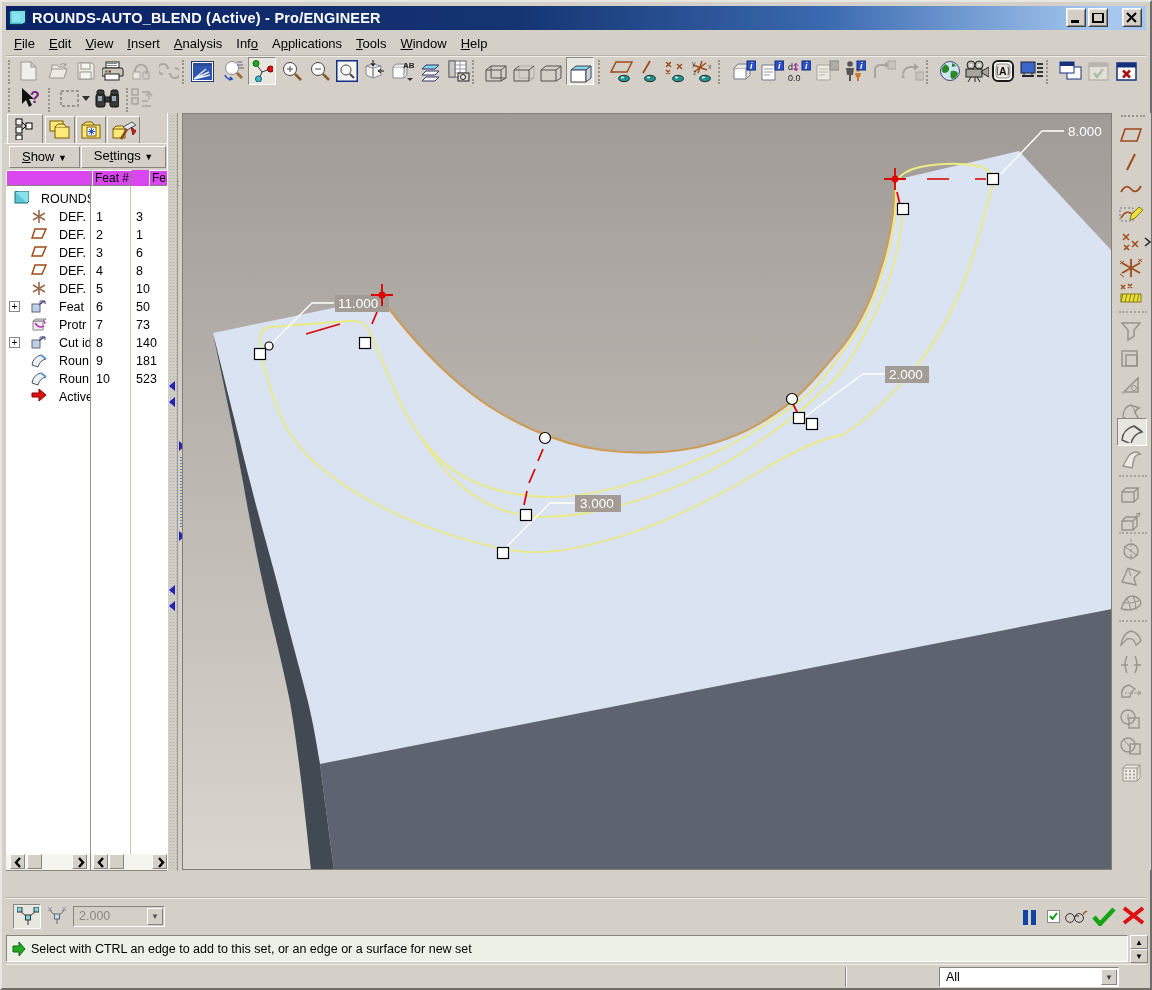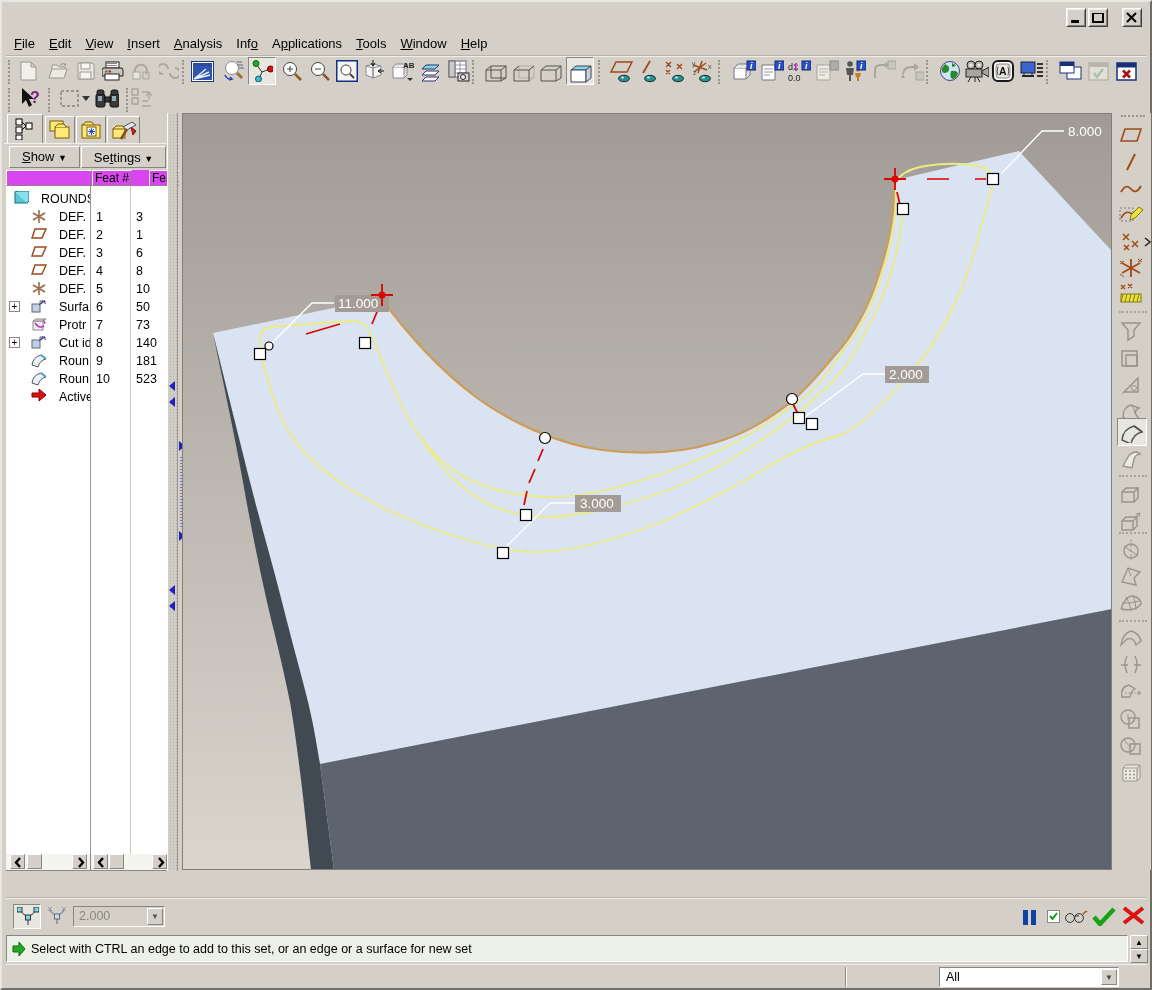--- a/index.html
+++ b/index.html
@@ -32,20 +32,28 @@
 .ticn{position:absolute;top:1px}
 .tlb{position:absolute;left:53px;top:2px;width:31px;overflow:hidden;white-space:nowrap}
 .trow .tlb[style]{width:49px}
 .tn1{position:absolute;left:90px;top:2px}
 .tn2{position:absolute;left:130px;top:2px}
 .texp{position:absolute;left:3px;top:3px;width:11px;height:11px;border:1px solid #888;background:#fff;font-size:10px;line-height:9px;text-align:center}
 </style>
 </head>
 <body>
 <div id="win">
+<div id="title">
+<svg width="17" height="16" style="margin-left:3px">
+        <rect x="0.5" y="1.5" width="13" height="13" fill="#49b8cc" stroke="#0a3a52"></rect>
+        <path d="M0.5,1.5 l3,-1 h13 v12 l-3,1.5" fill="#7adcec" stroke="#0a3a52"></path>
+        <rect x="2.5" y="3.5" width="9" height="9" fill="#8ae4f0"></rect>
+      </svg>
+<span class="txt">ROUNDS-AUTO_BLEND (Active) - Pro/ENGINEER</span>
+</div>
 <div class="tbtn" style="right:64px;top:6px">
       <svg width="12" height="10">
         <rect x="1" y="7" width="8" height="3" fill="#000"></rect>
       </svg>
     </div>
 <div class="tbtn" style="right:42px;top:6px">
       <svg width="12" height="10">
         <rect x="1" y="0" width="10" height="9" fill="none" stroke="#000" stroke-width="2"></rect>
       </svg>
     </div>
@@ -445,21 +453,21 @@
           <g stroke="#555">
             <path d="M12,8 L21,3 L25,6 L16,11 Z" fill="#dfe6ef"></path>
             <path d="M16,10 L10,20" stroke-width="2.5" stroke="#8a4a20"></path>
             <path d="M20,8 l5,4 -3,4 z" fill="#cc2222" stroke="#881111"></path>
           </g>
         </svg>
 </div>
 <div class="abs" style="left:0px;top:30px;width:178px;height:1px;background:#f2f0ea"></div>
 
 <div class="abs raise" style="left:5px;top:33px;width:71px;height:22px;background:#d4d0c8;font-size:13px;text-align:center;line-height:20px"><u>S</u>how <span style="font-size:9px">▼</span></div>
-<div class="abs raise" style="left:77px;top:33px;width:85px;height:22px;background:#d4d0c8;font-size:13px;text-align:center;line-height:22px">Se<u>t</u>tings <span style="font-size:9px">▼</span></div>
+<div class="abs raise" style="left:77px;top:33px;width:85px;height:22px;background:#d4d0c8;font-size:13px;text-align:center;line-height:17px">Se<u>t</u>tings <span style="font-size:9px">▼</span></div>
 
 <div class="abs" style="left:2px;top:57px;width:163px;height:16px;background:#d946ef;font-size:12.5px">
 <div class="abs raise" style="left:0;top:0;width:86px;height:16px"></div>
 <div class="abs raise" style="left:86px;top:0;width:40px;height:16px;padding-left:2px;font-size:12px;overflow:hidden">Feat #</div>
 <div class="abs raise" style="left:143px;top:0;width:37px;height:16px;padding-left:2px;font-size:12px;overflow:hidden">Feat..</div>
 </div>
 
 <div class="abs" style="left:2px;top:73px;width:163px;height:668px;background:#fff;overflow:hidden">
 <div class="abs" style="left:84px;top:0;width:1px;height:668px;background:#9a978f"></div>
 <div class="abs" style="left:124px;top:0;width:1px;height:668px;background:#c8c5bd"></div>
@@ -511,21 +519,21 @@
             <span class="tn1">5</span>
             <span class="tn2">10</span>
           </div>
 <div class="trow" style="top:108px">
             <span class="texp">+</span>
             <svg class="ticn" style="left:25px" width="17" height="15">
               <rect x="1" y="5" width="8" height="8" fill="#bcd2e8" stroke="#667"></rect>
               <path d="M9,5 l3,-3 h-3 z" fill="#ddd" stroke="#667"></path>
               <path d="M8,6 L14,2 M14,2 l-3,0 m3,0 l0,3" stroke="#338" fill="none"></path>
             </svg>
-            <span class="tlb">Surfa</span>
+            <span class="tlb">Feat</span>
             <span class="tn1">6</span>
             <span class="tn2">50</span>
           </div>
 <div class="trow" style="top:126px">
             <svg class="ticn" style="left:25px" width="17" height="15">
               <path d="M2,4 h10 v9 h-10 z" fill="#eee" stroke="#888"></path>
               <path d="M2,4 l3,-2 h10 l-3,2 z" fill="#ddd" stroke="#888"></path>
               <path d="M4,6 q4,6 9,3" stroke="#c030c0" fill="none" stroke-width="1.5"></path>
               <path d="M12,2 l3,4 -2,1 z" fill="#c030c0"></path>
             </svg>

